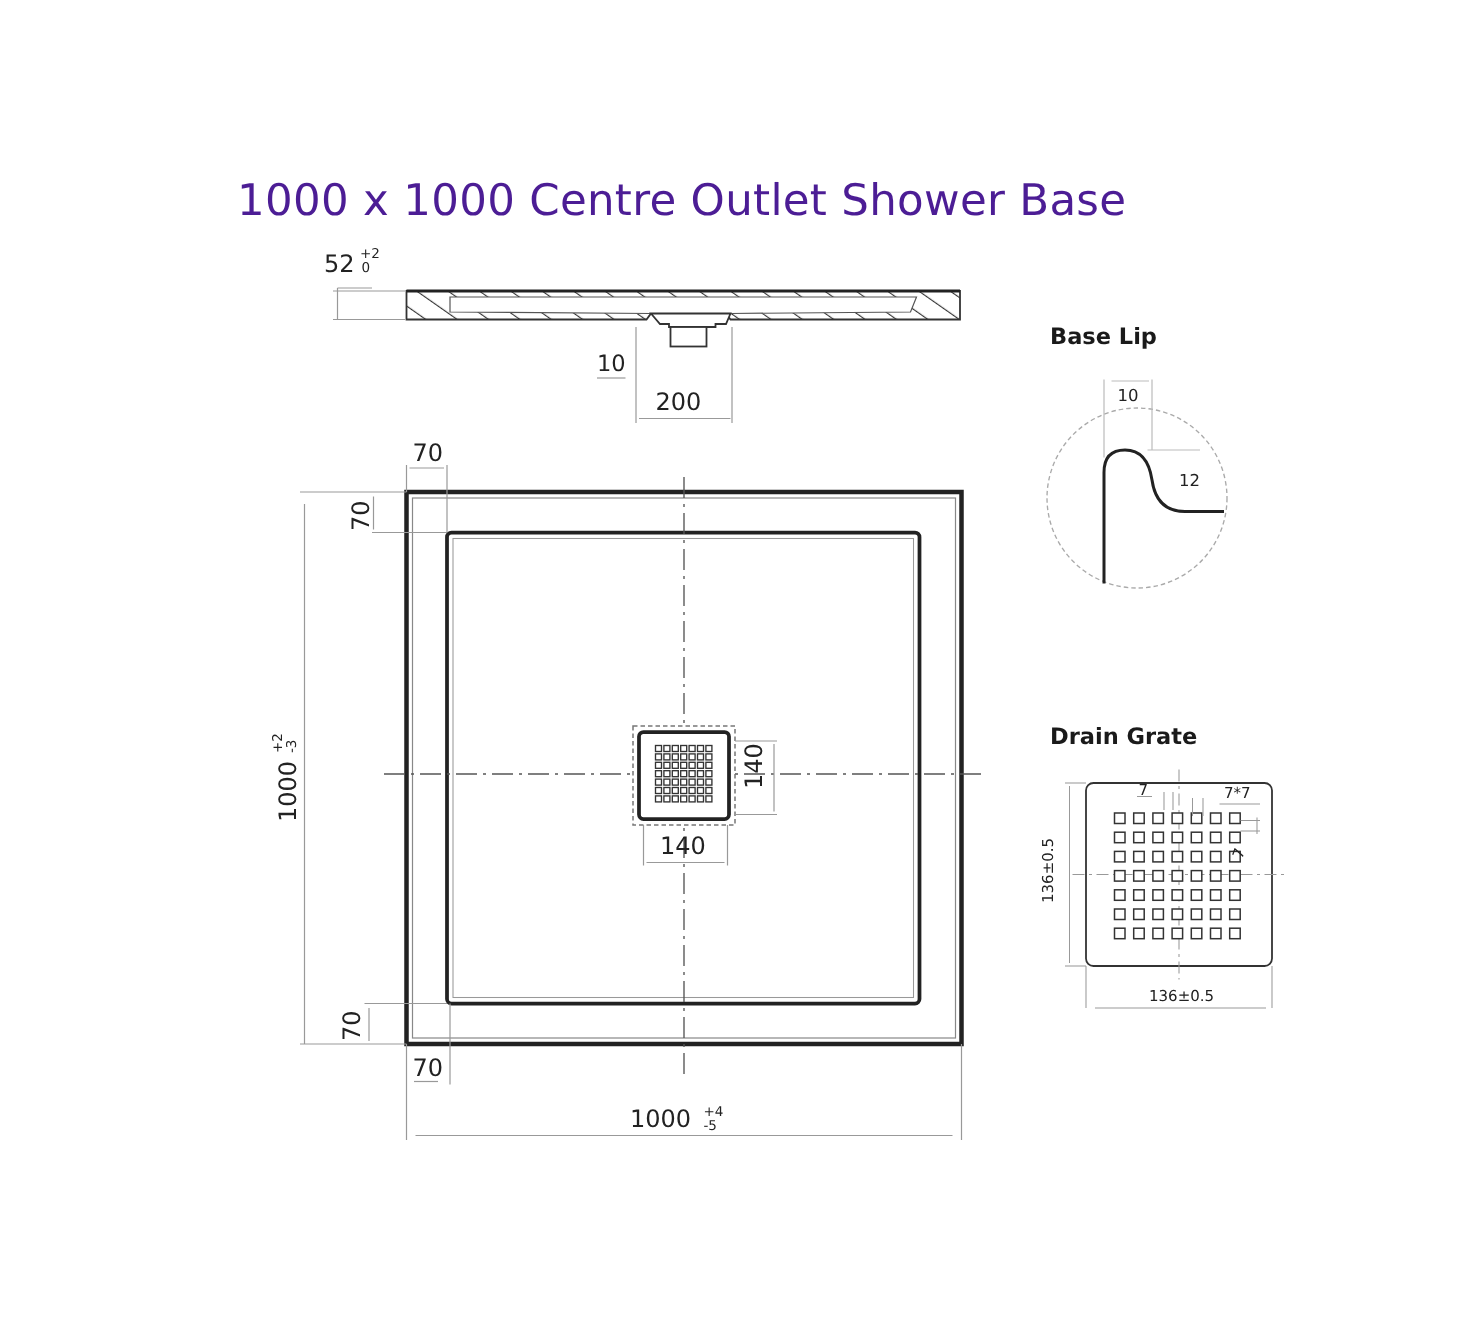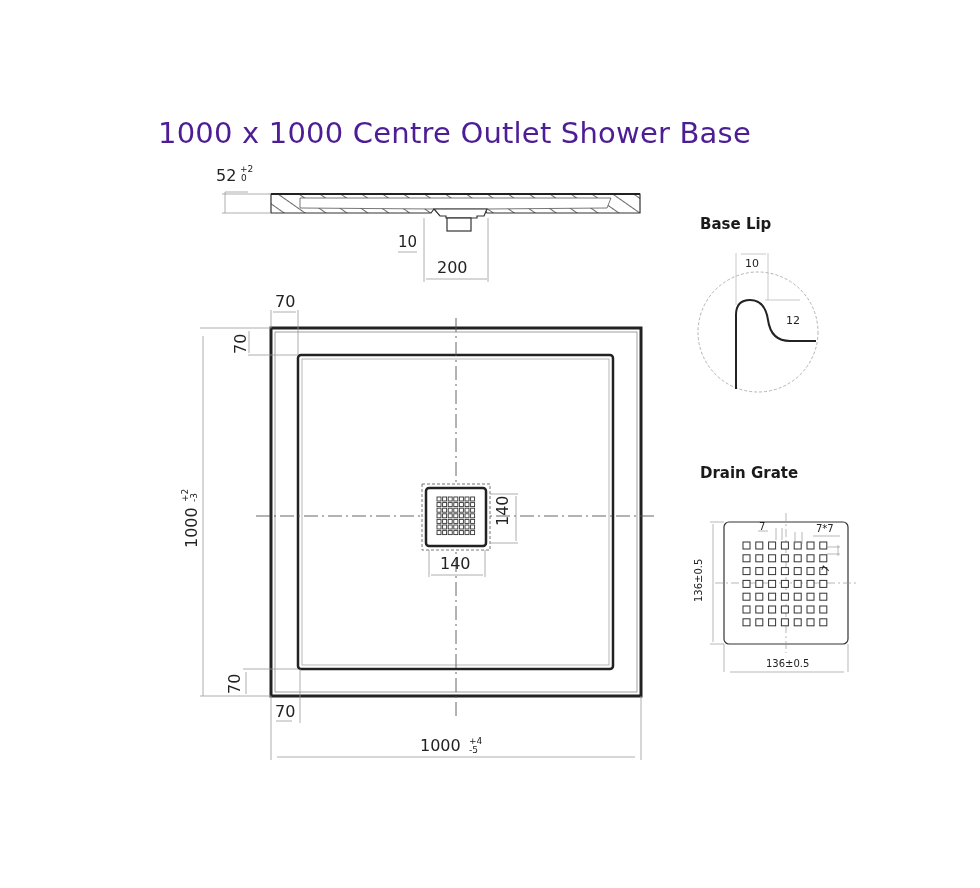--- a/index.html
+++ b/index.html
@@ -242,13 +242,13 @@
     <line x1="713" y1="524" x2="713" y2="642" stroke="#999" stroke-width="0.7"></line>
     <text class="dim" font-size="10" transform="translate(702,602) rotate(-90)">136±0.5</text>
     <line x1="724" y1="644" x2="724" y2="672" stroke="#999" stroke-width="0.7"></line>
     <line x1="848" y1="644" x2="848" y2="672" stroke="#999" stroke-width="0.7"></line>
     <line x1="730" y1="672" x2="844" y2="672" stroke="#999" stroke-width="0.7"></line>
     <text class="dim" x="766" y="667" font-size="10">136±0.5</text>
   </g>
 </svg>
 
 <div class="label-bold" style="left:700px; top:215px;">Base Lip</div>
-<div class="label-bold" style="left:700px; top:464px;">Drain Grate</div>
+<div class="label-bold" style="left:700px; top:482px;">Drain Grate</div>
 
 </body></html>

